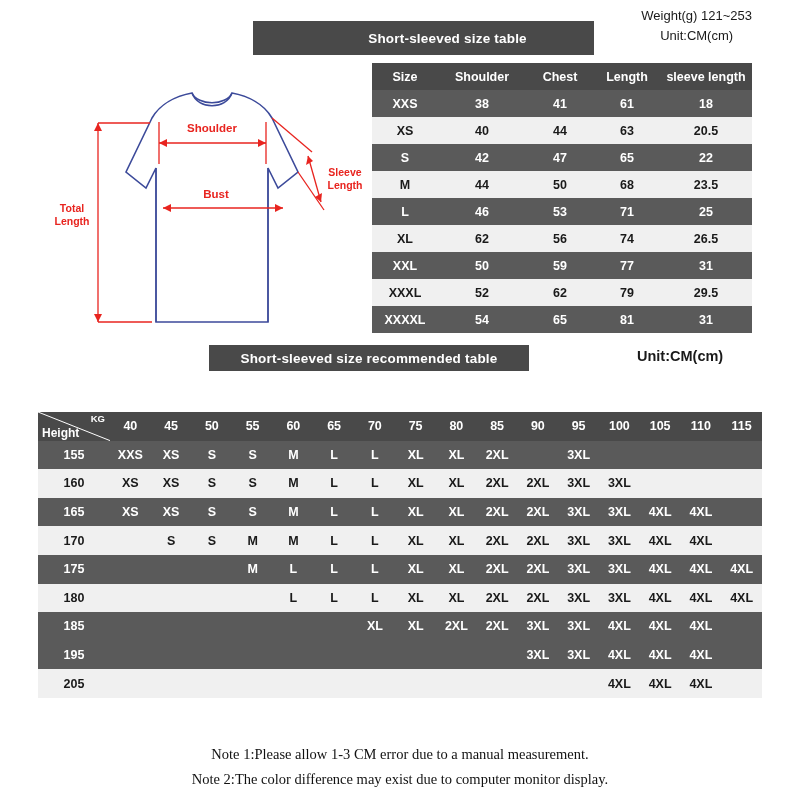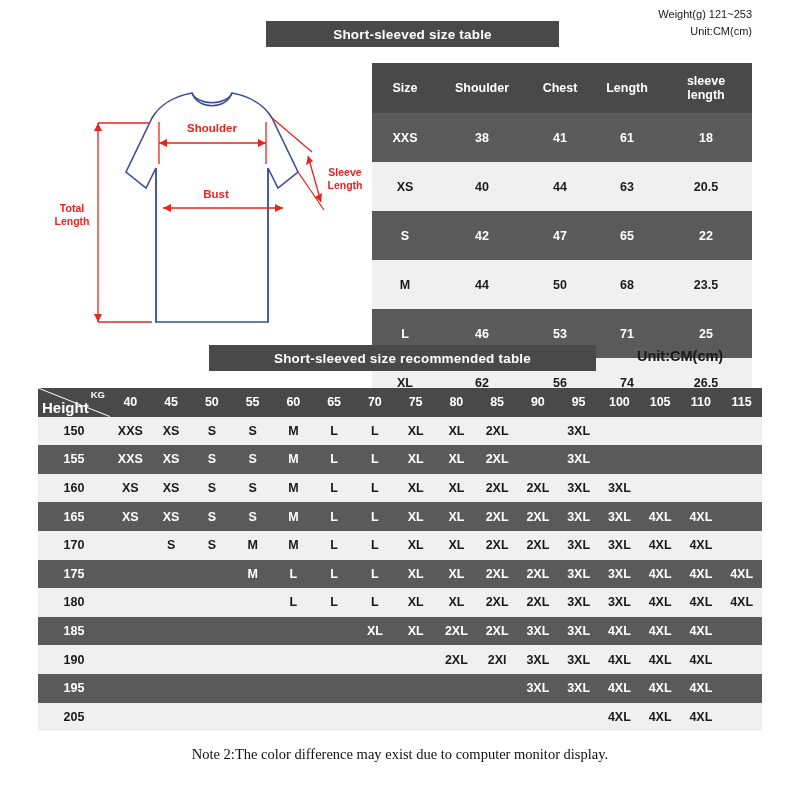--- a/index.html
+++ b/index.html
@@ -19,46 +19,46 @@
     position: relative;
     width: 800px;
     height: 800px;
   }
 
   
   .meta {
     position: absolute;
     right: 48px;
     top: 6px;
-    text-align: right;
-    font-size: 11px;
+    text-align: center;
+    font-size: 13px;
     line-height: 1.55;
   }
   .meta div { white-space: nowrap; }
 
   
   .banner {
     position: absolute;
     background: #494949;
     color: #ffffff;
     text-align: center;
     font-size: 13.5px;
     font-weight: bold;
     letter-spacing: .2px;
     display: flex;
     align-items: center;
     justify-content: center;
   }
   #banner1 {
-    left: 266px; top: 21px;
-    width: 293px; height: 26px;
+    left: 253px; top: 21px;
+    width: 293px; height: 34px; padding-left: 48px;
   }
   #banner2 {
     left: 209px; top: 345px;
-    width: 387px; height: 26px;
+    width: 320px; height: 26px;
   }
   .unit2 {
     position: absolute;
     left: 637px; top: 348px;
     font-size: 14.5px;
     font-weight: bold;
   }
 
   
   .tee-wrap {
@@ -72,41 +72,41 @@
   .size-table {
     position: absolute;
     left: 372px; top: 63px;
     width: 380px;
     border-collapse: collapse;
     font-size: 12.5px;
   }
   .size-table th, .size-table td {
     text-align: center;
     height: 27px;
-    padding: 11px;
+    padding: 0;
     border: none;
     font-weight: bold;
   }
   .size-table thead th {
     background: #494949;
     color: #ffffff;
     font-size: 12.5px;
   }
   .size-table tbody tr.odd  td { background: #5a5a5a; color: #ffffff; }
   .size-table tbody tr.even td { background: #f0f0f0; color: #1a1a1a; }
   .size-table col.c0 { width: 66px; }
   .size-table col.c1 { width: 88px; }
   .size-table col.c2 { width: 68px; }
   .size-table col.c3 { width: 66px; }
   .size-table col.c4 { width: 92px; }
 
   
   .rec-table {
     position: absolute;
-    left: 38px; top: 388px;
+    left: 38px; top: 412px;
     width: 724px;
     border-collapse: collapse;
     table-layout: fixed;
     font-size: 12.5px;
   }
   .rec-table td, .rec-table th {
     padding: 0;
     height: 28.6px;
     text-align: center;
     font-weight: bold;
@@ -129,21 +129,21 @@
   }
   .corner .kg {
     position: absolute;
     right: 5px; top: 1px;
     font-size: 9.5px;
     font-weight: bold;
   }
   .corner .ht {
     position: absolute;
     left: 4px; bottom: 1px;
-    font-size: 15px;
+    font-size: 12px;
     font-weight: bold;
   }
   .corner .slash {
     position: absolute;
     left: 0; top: 0; width: 100%; height: 100%;
   }
 
   
   .notes {
     position: absolute;
@@ -292,20 +292,27 @@
           <td>59</td>
           <td>77</td>
           <td>31</td>
         </tr>
         <tr class="even">
           <td>XXXL</td>
           <td>52</td>
           <td>62</td>
           <td>79</td>
           <td>29.5</td>
+        </tr>
+        <tr class="odd">
+          <td>XXXXL</td>
+          <td>54</td>
+          <td>65</td>
+          <td>81</td>
+          <td>31</td>
         </tr>
       </tbody>
   </table>
 
   <div class="banner" id="banner2">Short-sleeved size recommended table</div>
   <div class="unit2">Unit:CM(cm)</div>
 
   <table class="rec-table">
     <colgroup id="rec-cols">
         <col class="first">
@@ -347,39 +354,20 @@
           <th>85</th>
           <th>90</th>
           <th>95</th>
           <th>100</th>
           <th>105</th>
           <th>110</th>
           <th>115</th>
         </tr>
     </thead>
     <tbody id="rec-table-body">
-        <tr class="even">
-          <td class="first">150</td>
-          <td>XXS</td>
-          <td>XS</td>
-          <td>S</td>
-          <td>S</td>
-          <td>M</td>
-          <td>L</td>
-          <td>L</td>
-          <td>XL</td>
-          <td>XL</td>
-          <td>2XL</td>
-          <td></td>
-          <td>3XL</td>
-          <td></td>
-          <td></td>
-          <td></td>
-          <td></td>
-        </tr>
         <tr class="odd">
           <td class="first">155</td>
           <td>XXS</td>
           <td>XS</td>
           <td>S</td>
           <td>S</td>
           <td>M</td>
           <td>L</td>
           <td>L</td>
           <td>XL</td>
@@ -499,39 +487,20 @@
           <td>XL</td>
           <td>2XL</td>
           <td>2XL</td>
           <td>3XL</td>
           <td>3XL</td>
           <td>4XL</td>
           <td>4XL</td>
           <td>4XL</td>
           <td></td>
         </tr>
-        <tr class="even">
-          <td class="first">190</td>
-          <td></td>
-          <td></td>
-          <td></td>
-          <td></td>
-          <td></td>
-          <td></td>
-          <td></td>
-          <td></td>
-          <td>2XL</td>
-          <td>2Xl</td>
-          <td>3XL</td>
-          <td>3XL</td>
-          <td>4XL</td>
-          <td>4XL</td>
-          <td>4XL</td>
-          <td></td>
-        </tr>
         <tr class="odd">
           <td class="first">195</td>
           <td></td>
           <td></td>
           <td></td>
           <td></td>
           <td></td>
           <td></td>
           <td></td>
           <td></td>
@@ -560,16 +529,17 @@
           <td></td>
           <td>4XL</td>
           <td>4XL</td>
           <td>4XL</td>
           <td></td>
         </tr>
       </tbody>
   </table>
 
   <div class="notes">
+    <div>Note 1:Please allow 1-3 CM error due to a manual measurement.</div>
     <div>Note 2:The color difference may exist due to computer monitor display.</div>
   </div>
 
 </div>
 
 </body></html>

